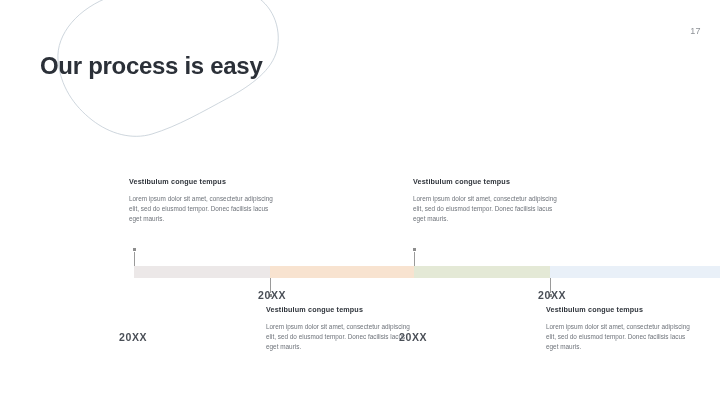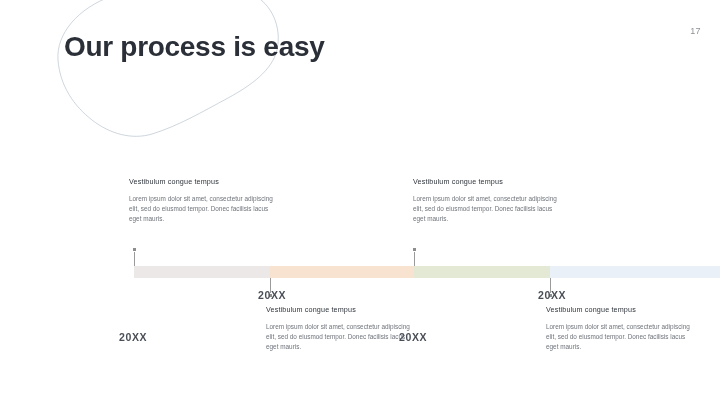--- a/index.html
+++ b/index.html
@@ -39,28 +39,27 @@
     top: -6px;
     width: 300px;
     height: 150px;
     pointer-events: none;
   }
 
   
   #title {
     position: absolute;
     left: 40px;
-    top: 31px;
-    font-size: 28px;
+    top: 52px;
+    font-size: 24px;
     font-weight: bold;
     color: #2b3038;
     letter-spacing: -0.3px;
     white-space: nowrap;
     font-family: "Liberation Sans", sans-serif;
-    margin-left: 24px;
   }
 
   
   #bar {
     position: absolute;
     left: 134px;
     top: 266px;
     height: 12px;
     width: 586px;
     display: flex;
@@ -106,21 +105,21 @@
     margin-top: 44px;
   }
 
   
   .text-block {
     position: absolute;
     width: 150px;
   }
   .tb-heading {
     font-size: 7.2px;
-    font-weight: normal;
+    font-weight: bold;
     color: #2f343b;
     letter-spacing: 0.15px;
     margin: 0 0 7px 0;
     line-height: 1.2;
     font-family: "Liberation Sans", sans-serif;
   }
   .tb-body {
     font-size: 6.4px;
     color: #6f747b;
     line-height: 1.62;

